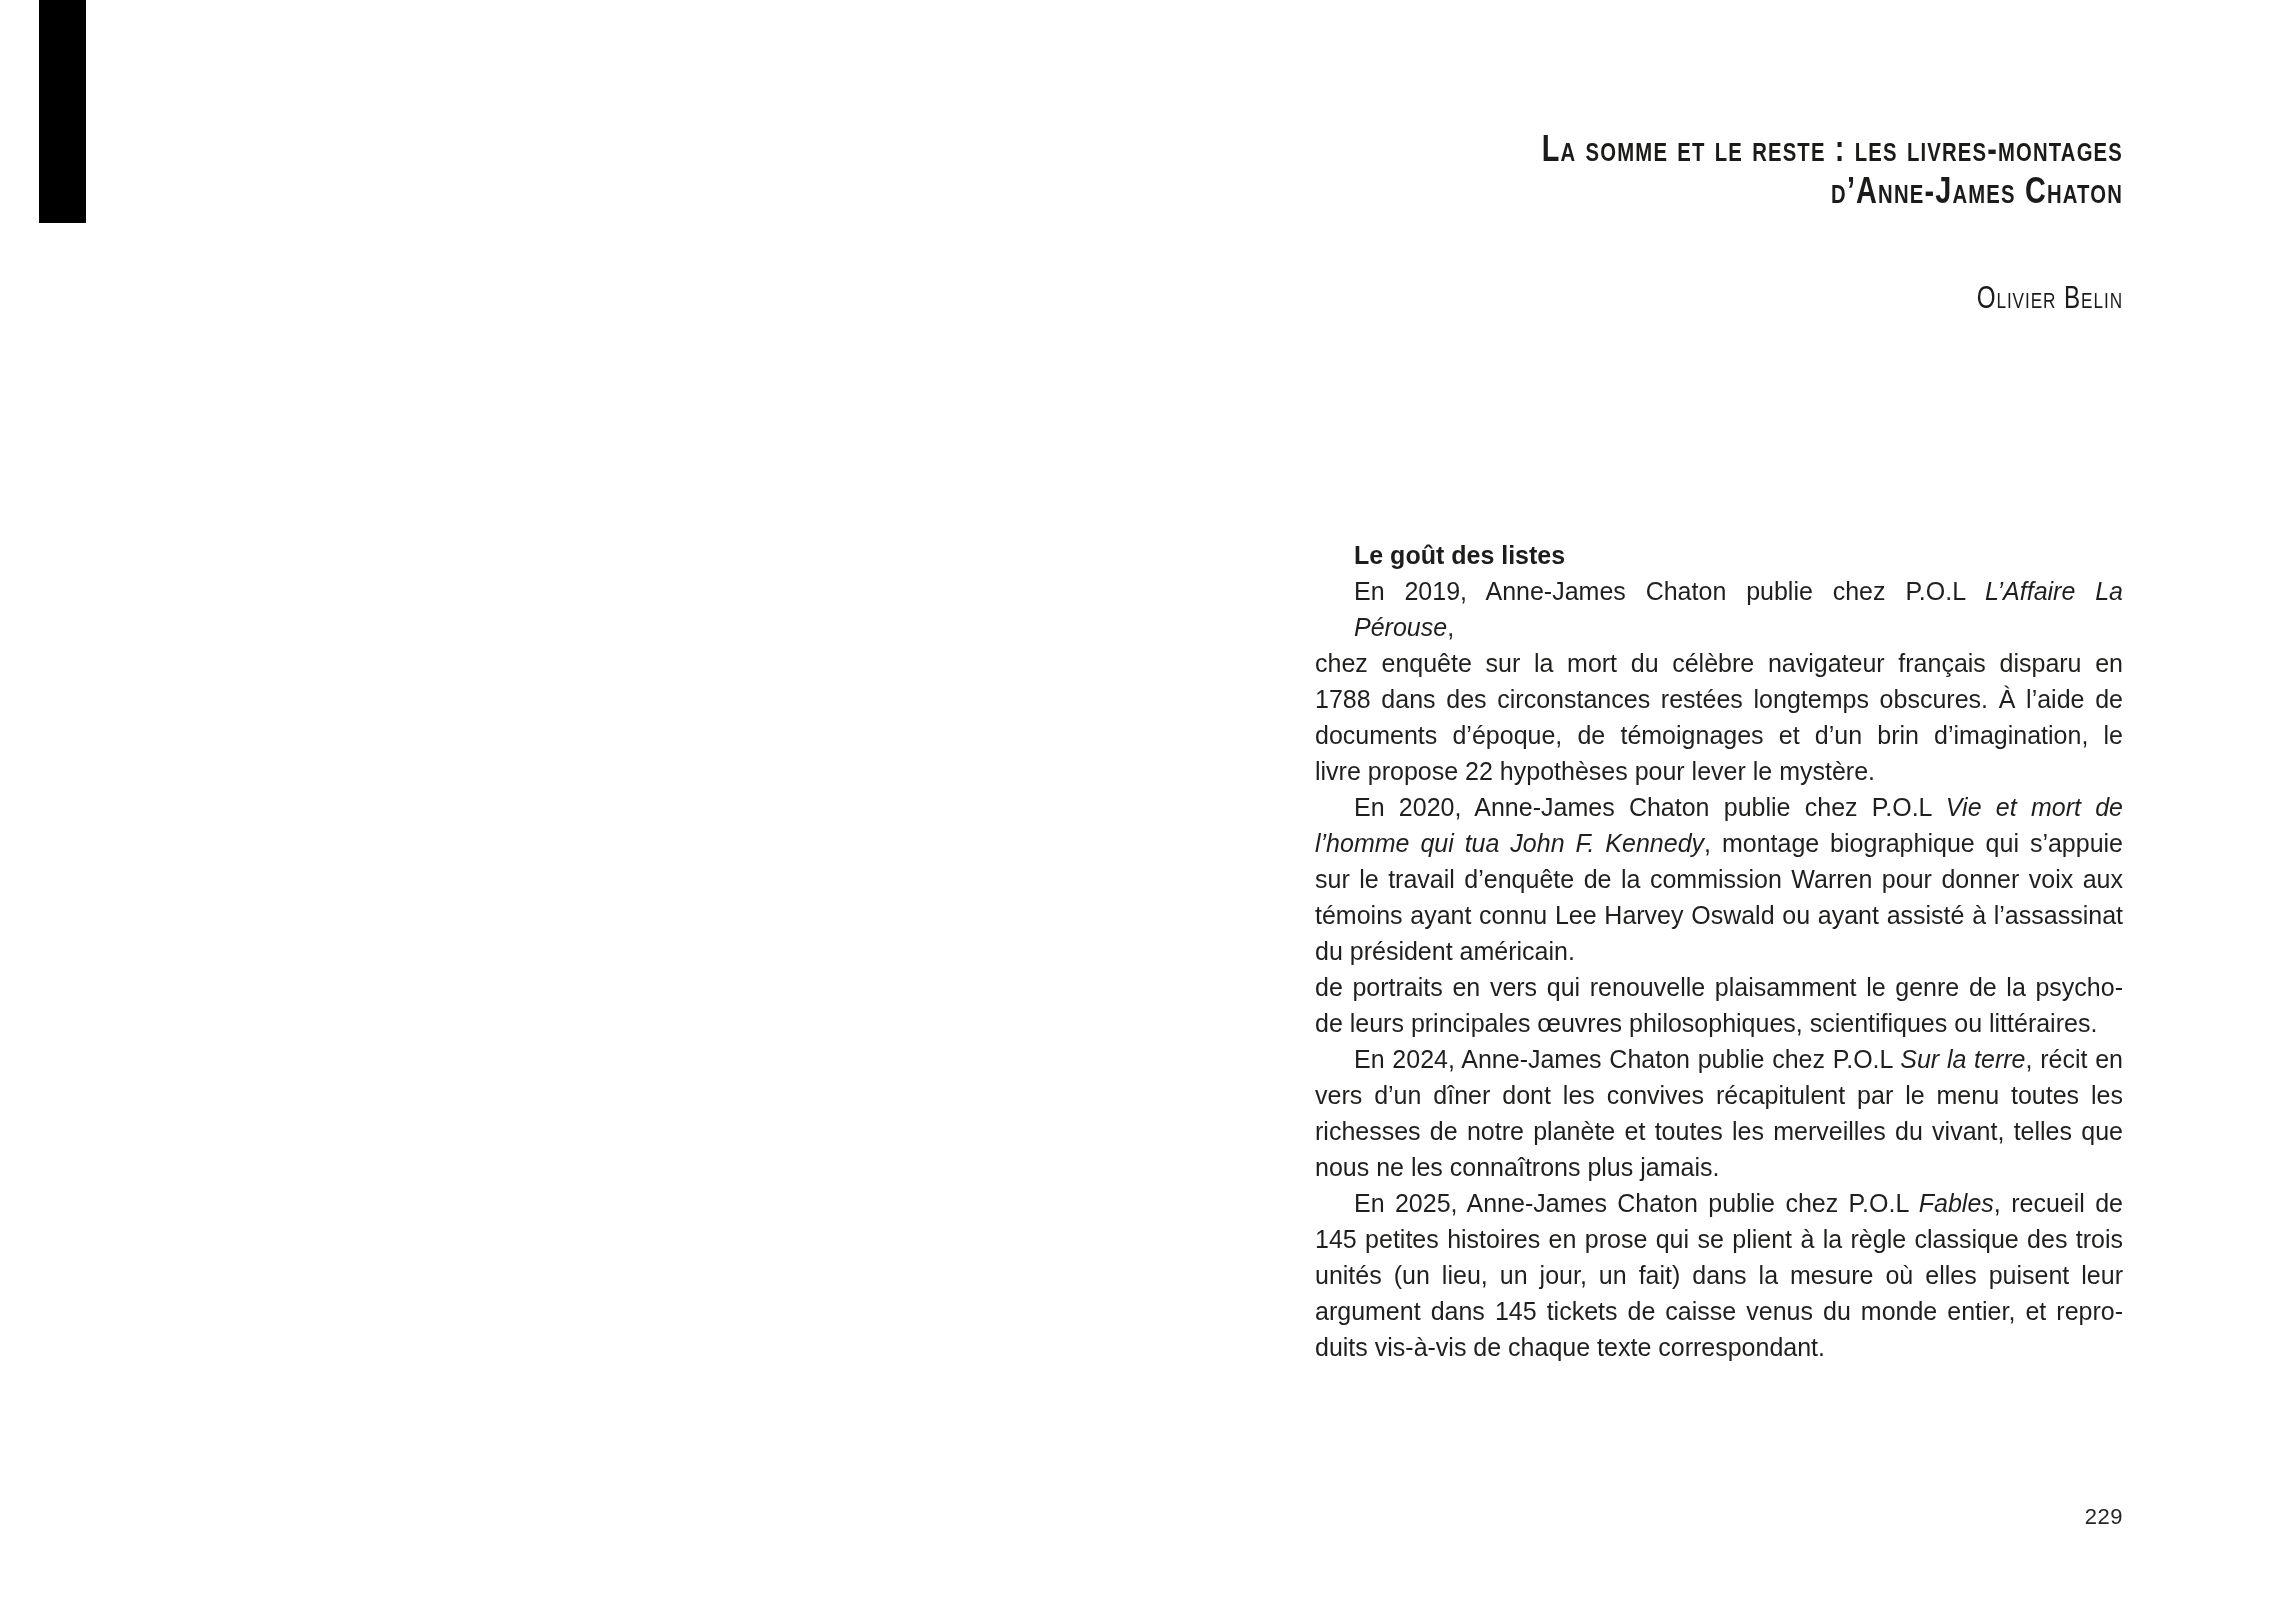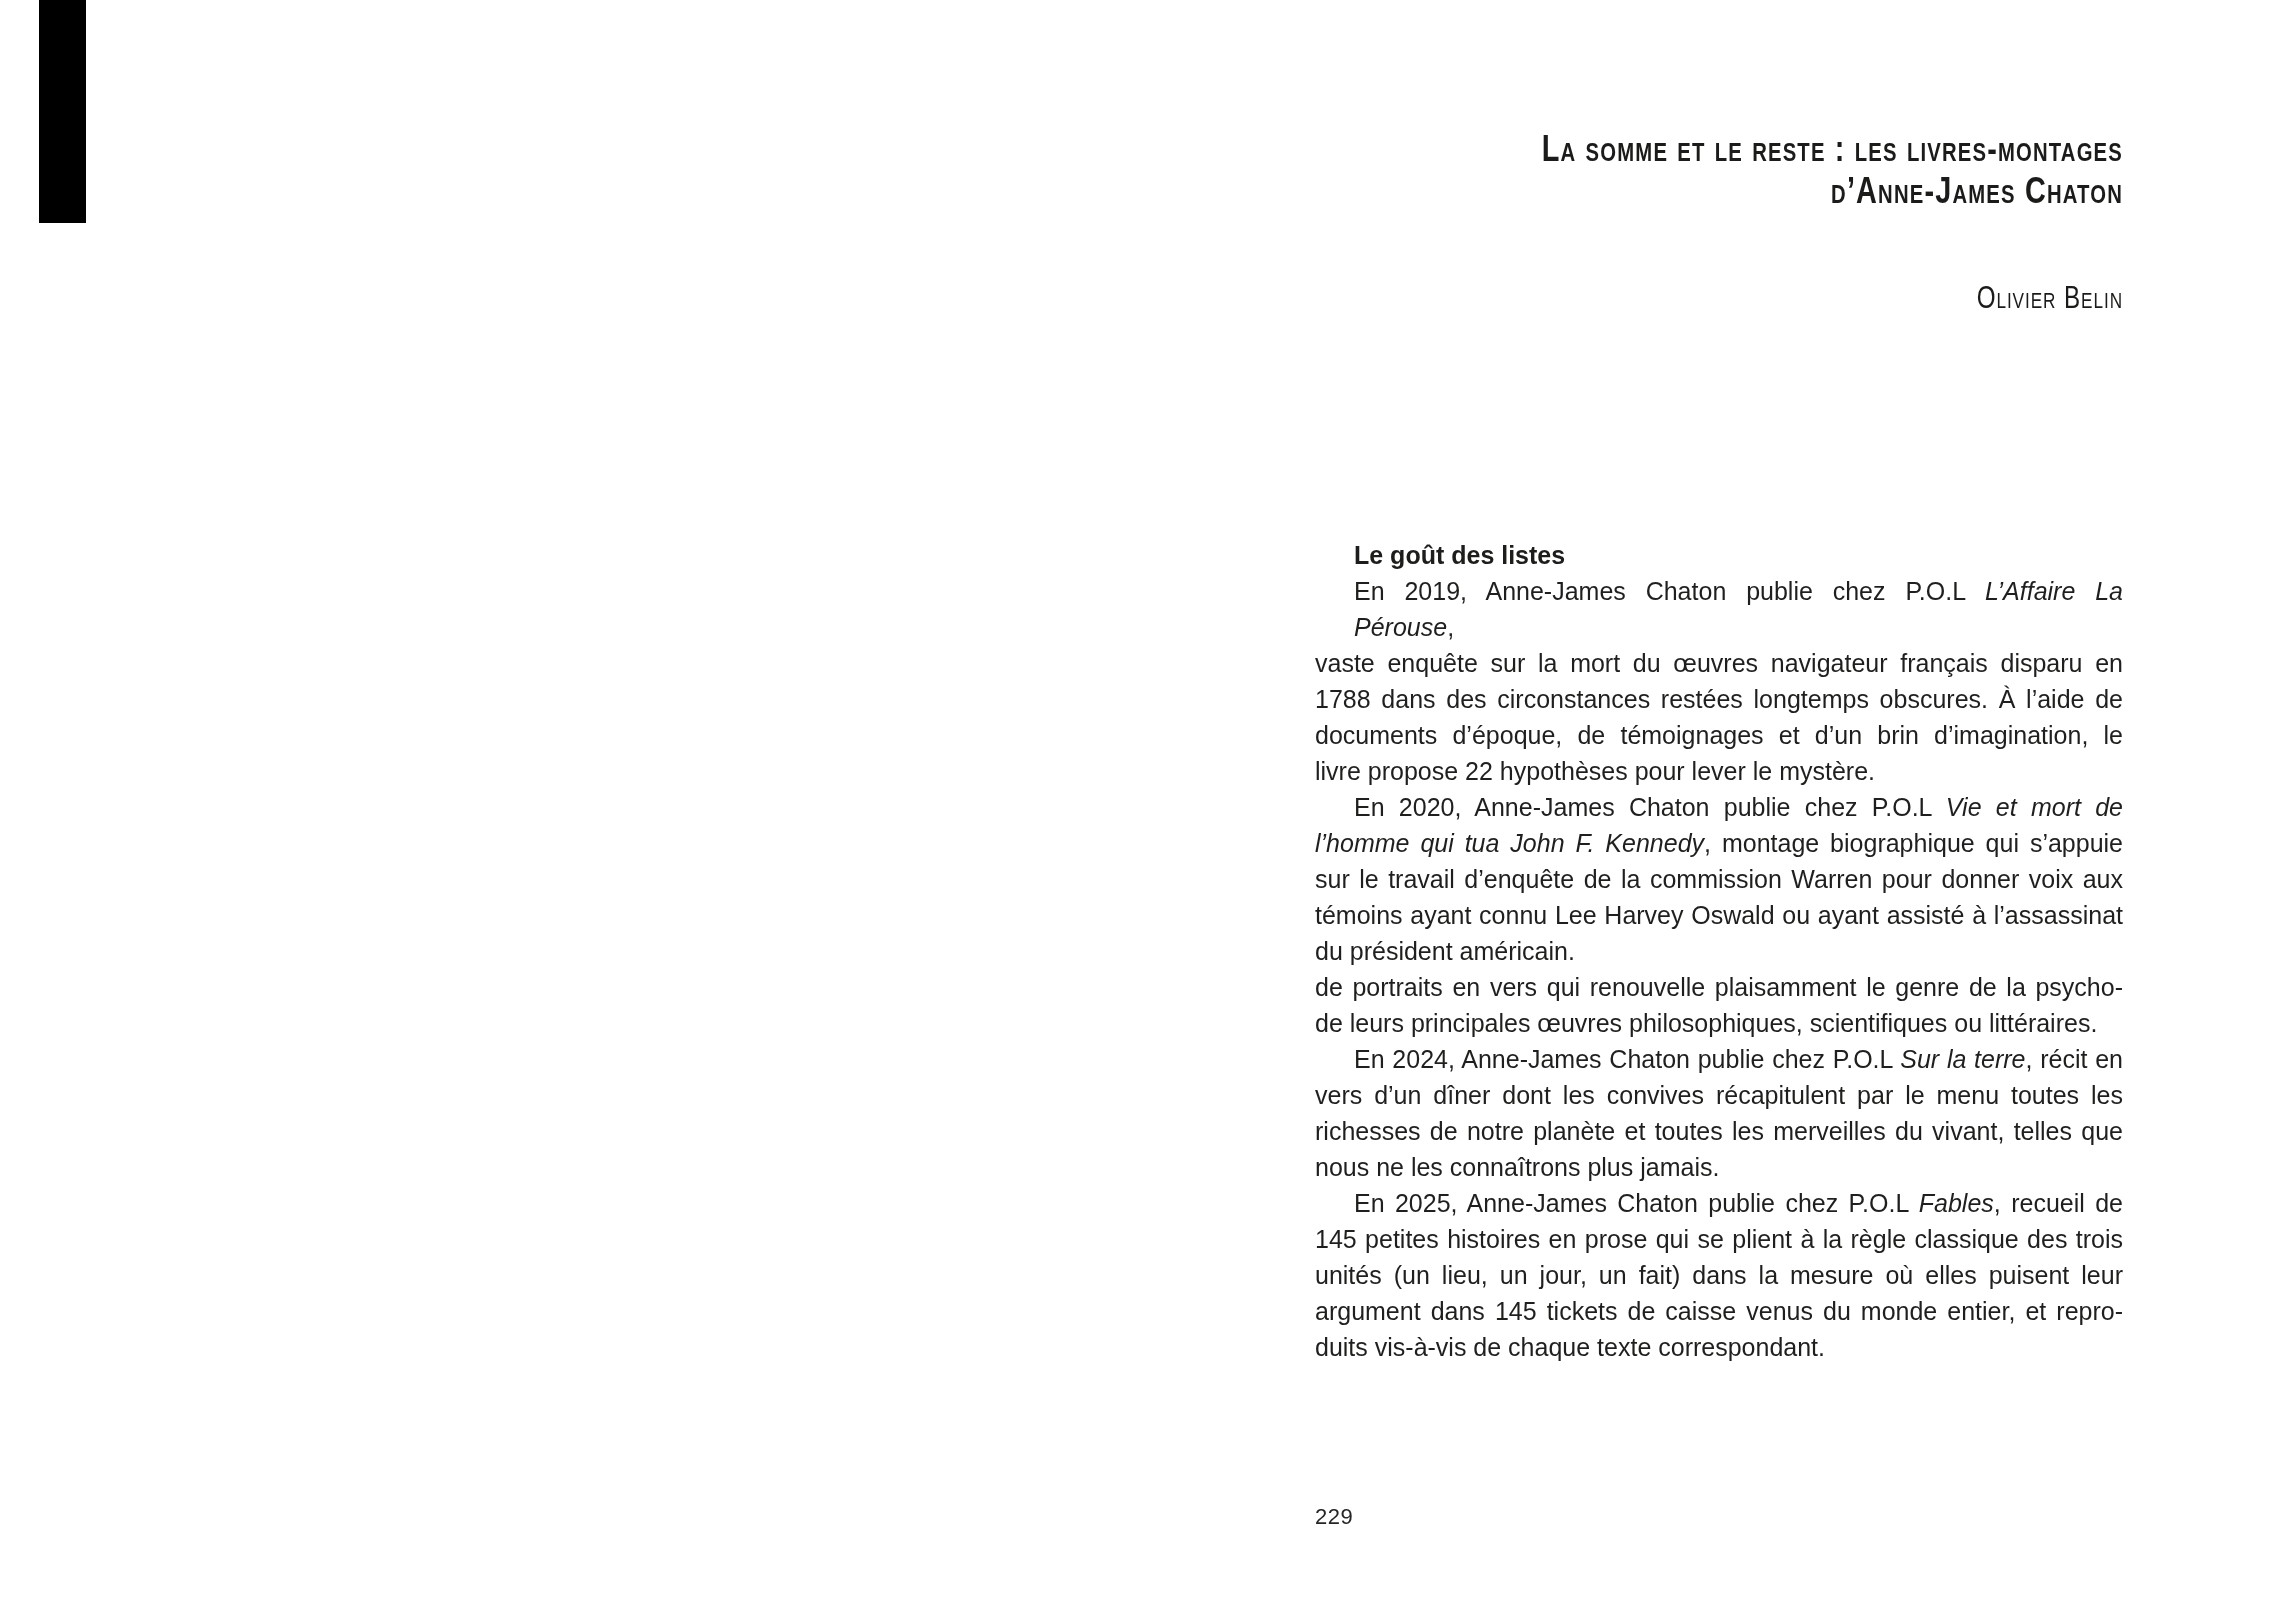--- a/index.html
+++ b/index.html
@@ -88,21 +88,21 @@
     font-size: 25px;
     font-weight: 600;
     color: #1d1d1b;
   }
   .line em { font-style: italic; }
   .folio {
     position: absolute;
     top: 1504px;
     left: 0;
     width: 100%;
-    text-align: left;
+    text-align: right;
     font-size: 22px;
     letter-spacing: 0.5px;
     color: #262624;
   }
 </style>
 </head>
 <body>
 
 <div class="page">
 
@@ -115,21 +115,21 @@
       <div class="title-line">d’Anne-James Chaton</div>
     </header>
 
     <div class="author-line">Olivier Belin</div>
 
     <section class="text-flow">
       <div class="line heading">Le goût des listes</div>
 
     <div>
           <div class="line first"><span>En 2019, Anne-James Chaton publie chez P.O.L </span><em>L’Affaire La Pérouse</em><span>,</span></div>
-          <div class="line"><span>vaste enquête sur la mort du œuvres navigateur français disparu en</span></div>
+          <div class="line"><span>chez enquête sur la mort du célèbre navigateur français disparu en</span></div>
           <div class="line"><span>1788 dans des circonstances restées longtemps obscures. À l’aide de</span></div>
           <div class="line"><span>documents d’époque, de témoignages et d’un brin d’imagination, le</span></div>
           <div class="line last"><span>livre propose 22 hypothèses pour lever le mystère.</span></div>
         </div>
         <div>
           <div class="line first"><span>En 2020, Anne-James Chaton publie chez P.O.L </span><em>Vie et mort de</em></div>
           <div class="line"><em>l’homme qui tua John F. Kennedy</em><span>, montage biographique qui s’appuie</span></div>
           <div class="line"><span>sur le travail d’enquête de la commission Warren pour donner voix aux</span></div>
           <div class="line"><span>témoins ayant connu Lee Harvey Oswald ou ayant assisté à l’assassinat</span></div>
           <div class="line last"><span>du président américain.</span></div>

